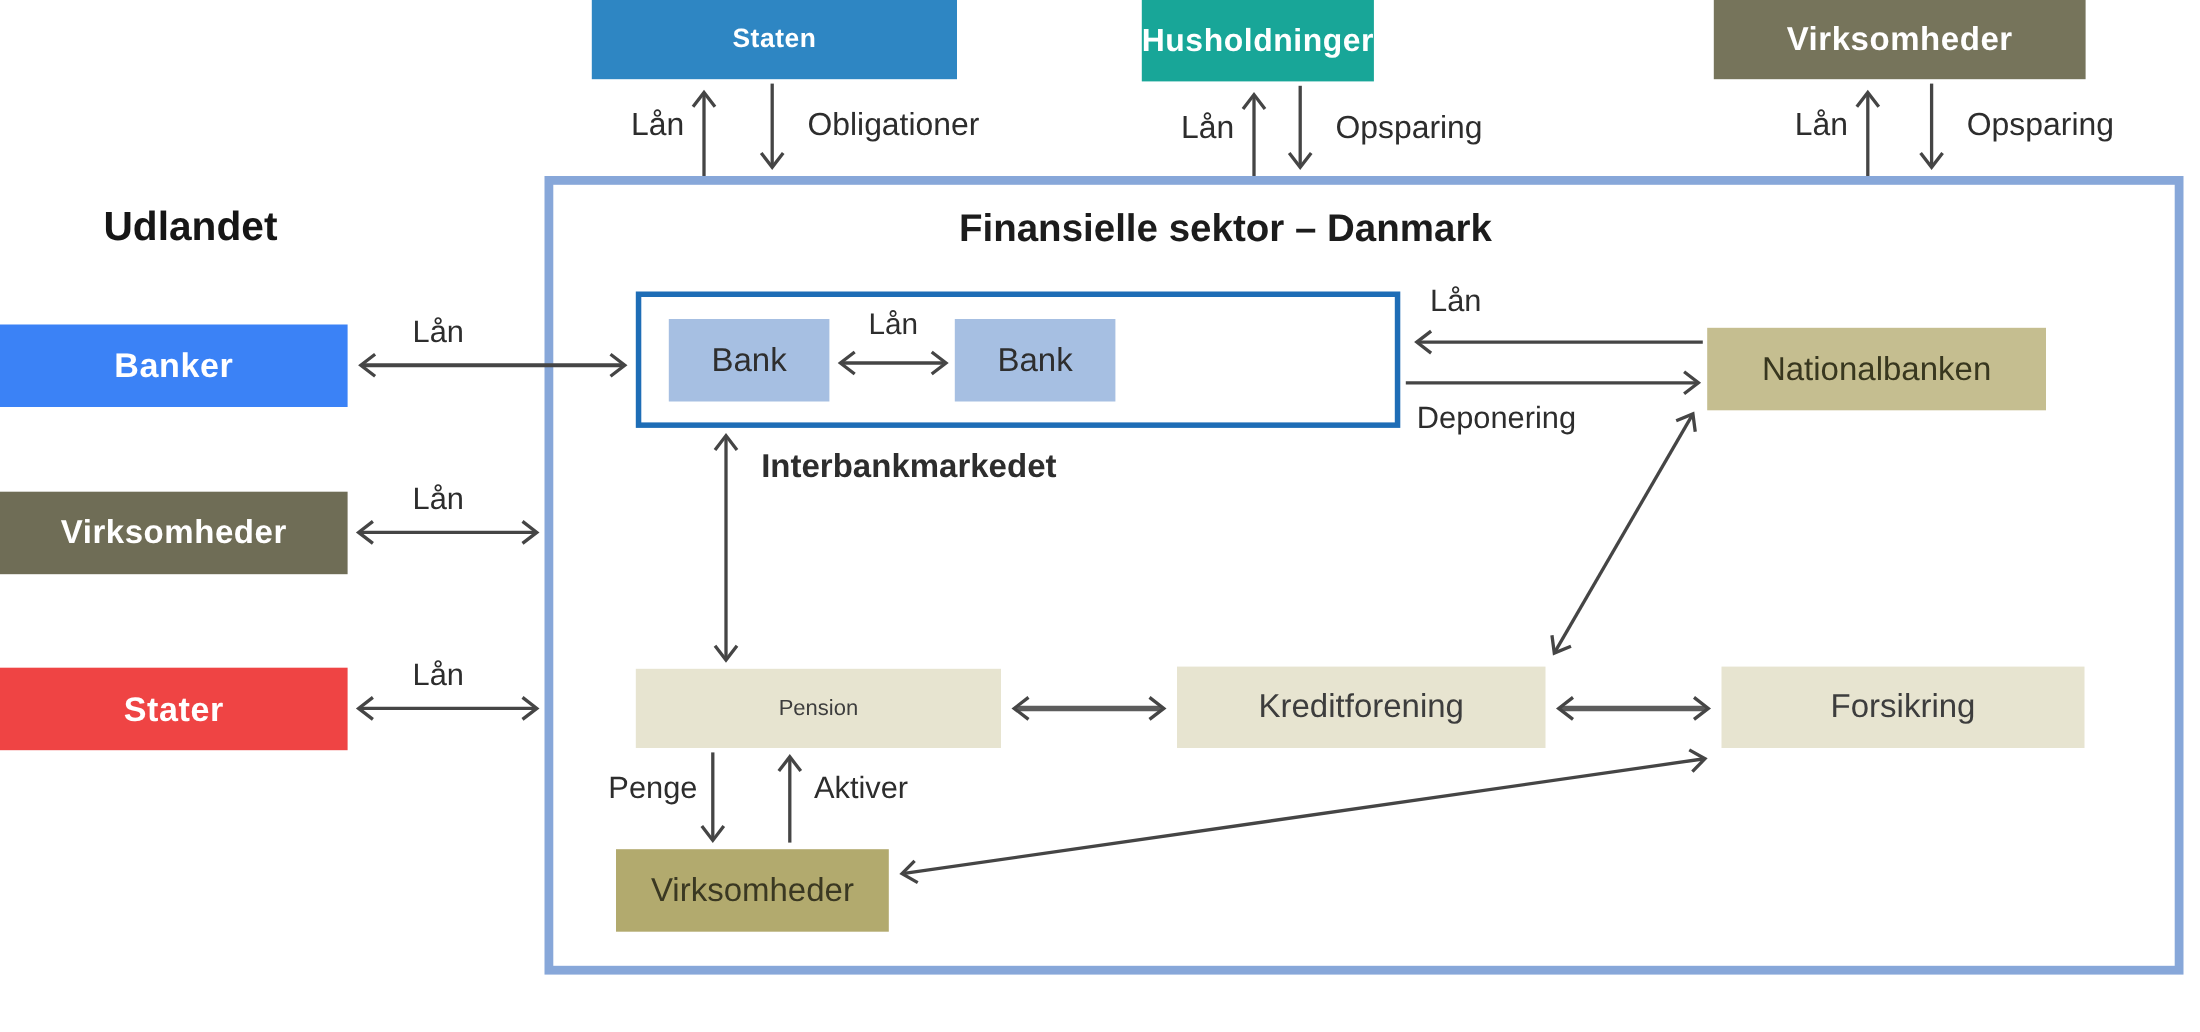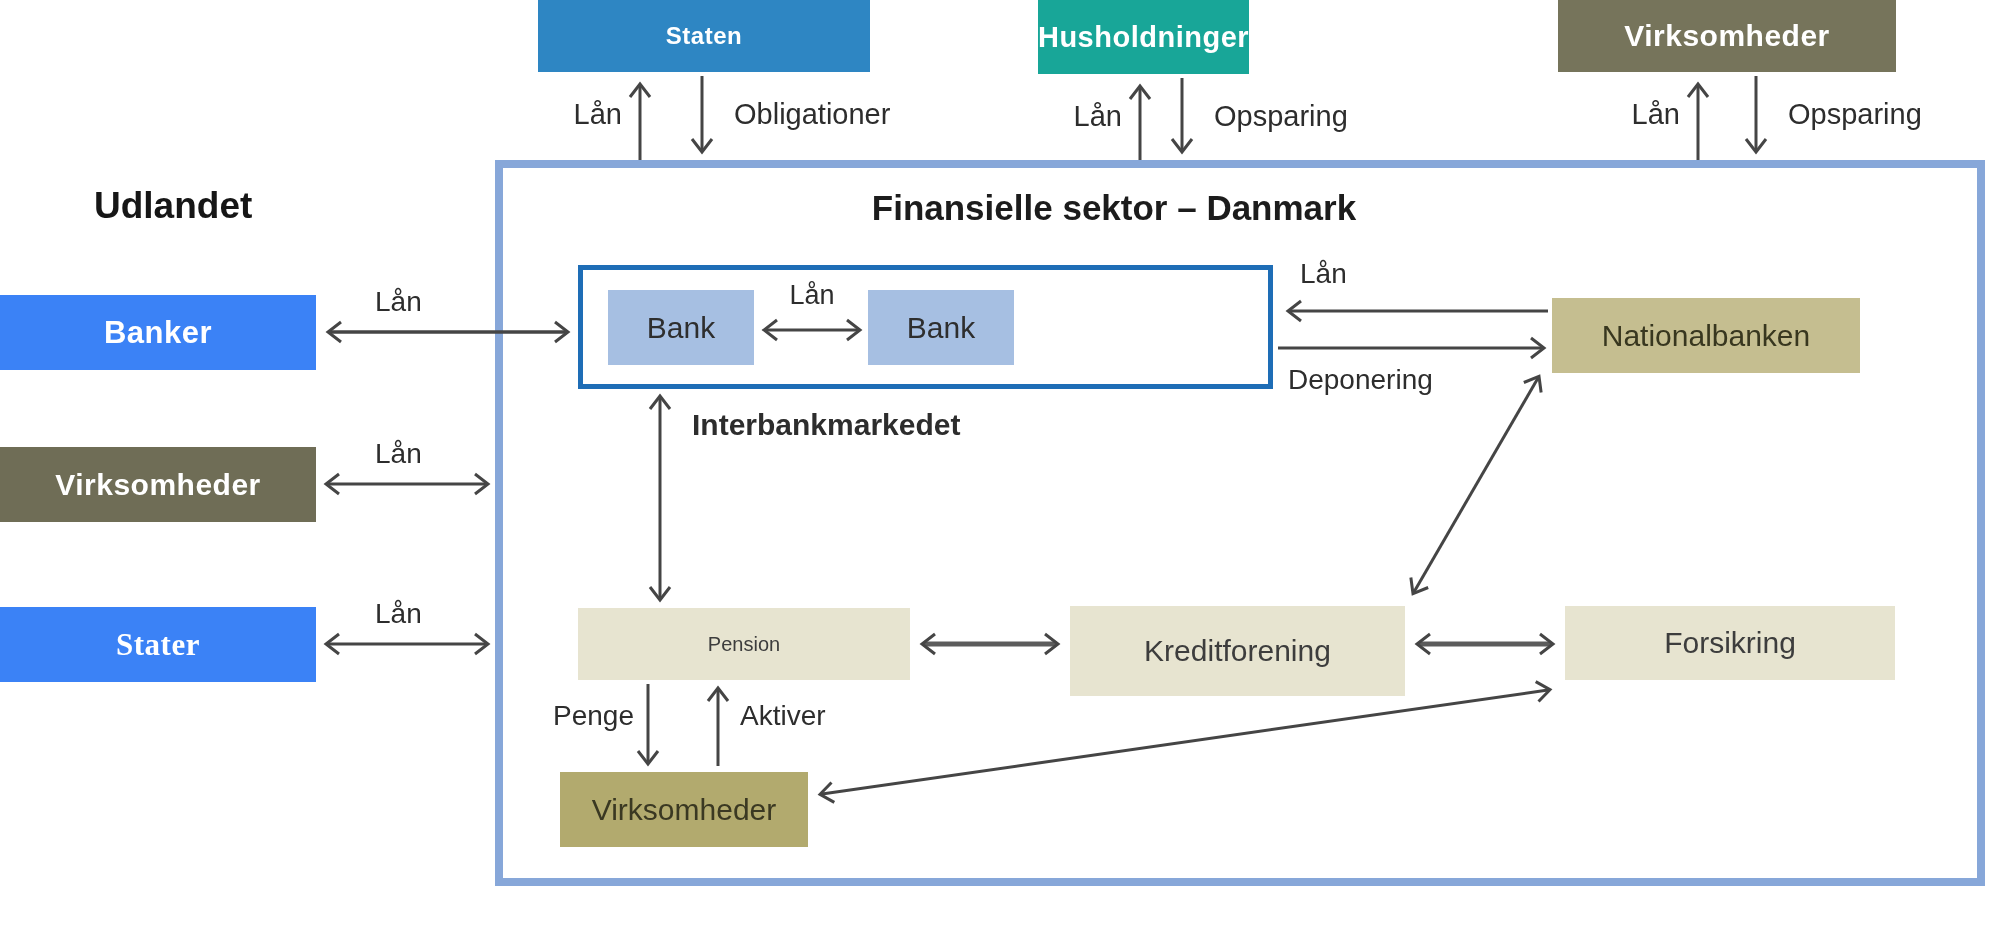--- a/index.html
+++ b/index.html
@@ -57,21 +57,21 @@
   <div class="abs cbox" style="left: 0px; top: 295px; width: 316px; height: 75px; font-size: 31px; background: #3b82f6;">
     <span>Banker</span>
   </div>
   <div class="abs lbl" style="left:375px;top:286px;font-size:28px;">Lån</div>
 
   <div class="abs cbox" style="left: 0px; top: 447px; width: 316px; height: 75px; font-size: 30px; background: rgb(111, 109, 86);">
     <span>Virksomheder</span>
   </div>
   <div class="abs lbl" style="left:375px;top:438px;font-size:28px;">Lån</div>
 
-  <div class="abs cbox" style="left: 0px; top: 607px; width: 316px; height: 75px; font-size: 31px; background: #3b82f6; font-family: Liberation Serif, serif;">
+  <div class="abs cbox" style="left: 0px; top: 607px; width: 316px; height: 75px; font-size: 31px; background: #ef4444;">
     <span>Stater</span>
   </div>
   <div class="abs lbl" style="left:375px;top:598px;font-size:28px;">Lån</div>
 
   <div id="interbank" class="abs" style="left: 578px; top: 265px; width: 695px; height: 124px; border-color: rgb(30, 109, 182);"></div>
 
   <div class="abs beige" style="left: 608px; top: 290px; width: 146px; height: 75px; font-size: 30px; color: rgb(46, 46, 46); z-index: 3; background: rgb(166, 191, 226);">
     <span>Bank</span>
   </div>
   <div class="abs beige" style="left: 868px; top: 290px; width: 146px; height: 75px; font-size: 30px; color: rgb(46, 46, 46); z-index: 3; background: rgb(166, 191, 226);">
@@ -83,21 +83,21 @@
 
   <div class="abs beige" style="left: 1552px; top: 298px; width: 308px; height: 75px; font-size: 30px; color: rgb(56, 55, 31); background: rgb(197, 190, 144);">
     <span>Nationalbanken</span>
   </div>
   <div class="abs lbl" style="left:1300px;top:258px;font-size:28px;">Lån</div>
   <div class="abs lbl" style="left:1288px;top:364px;font-size:28px;">Deponering</div>
 
   <div class="abs beige" style="left:578px;top:608px;width:332px;height:72px;font-size:20px;">
     <span>Pension</span>
   </div>
-  <div class="abs beige" style="left:1070px;top:606px;width:335px;height:90px;font-size:30px;">
+  <div class="abs beige" style="left:1070px;top:606px;width:335px;height:74px;font-size:30px;">
     <span>Kreditforening</span>
   </div>
   <div class="abs beige" style="left:1565px;top:606px;width:330px;height:74px;font-size:30px;">
     <span>Forsikring</span>
   </div>
 
   <div class="abs lbl lbl-r" style="left:534px;top:700px;width:100px;font-size:28px;">Penge</div>
   <div class="abs lbl" style="left:740px;top:700px;font-size:28px;">Aktiver</div>
 
   <div class="abs beige" style="left: 560px; top: 772px; width: 248px; height: 75px; font-size: 30px; color: rgb(58, 56, 34); background: rgb(178, 170, 110);">

